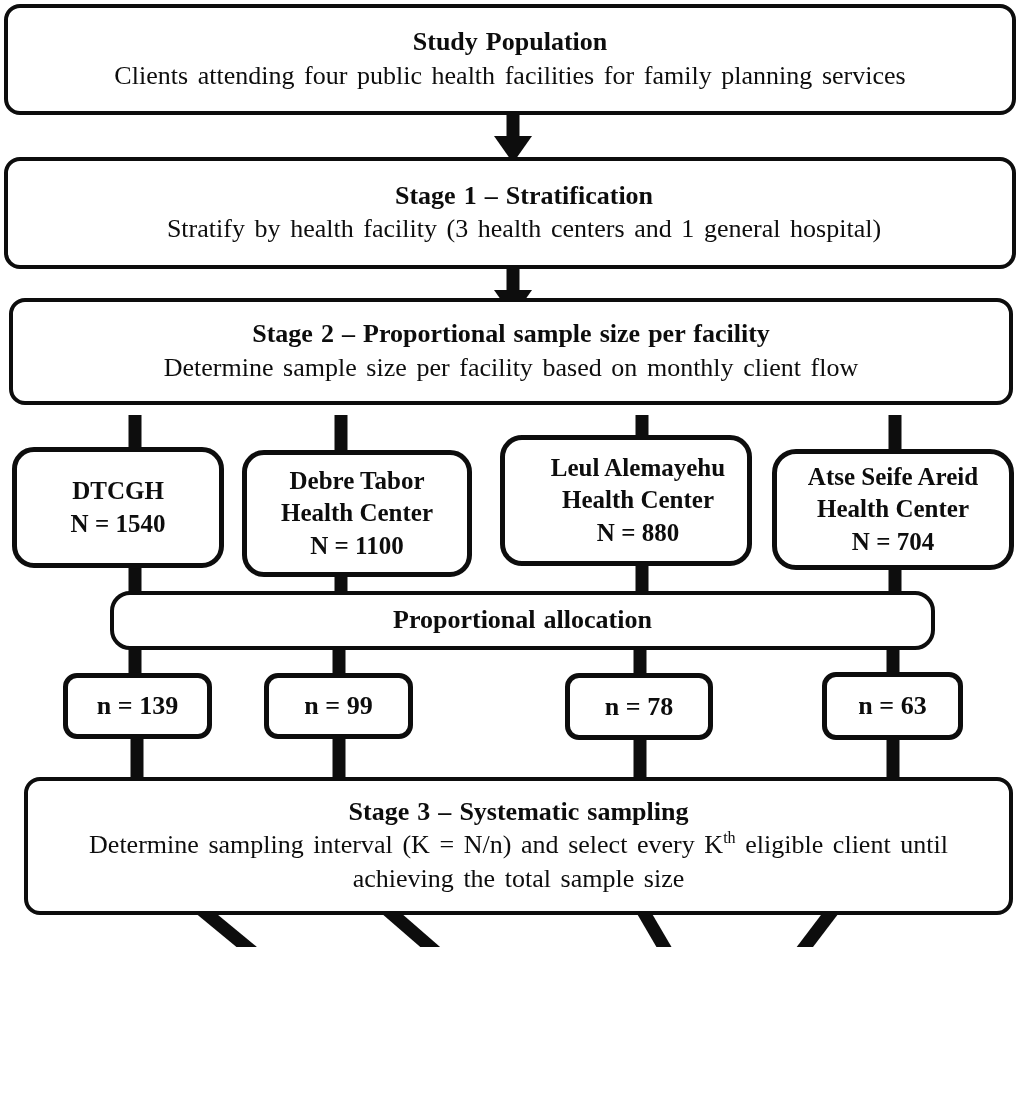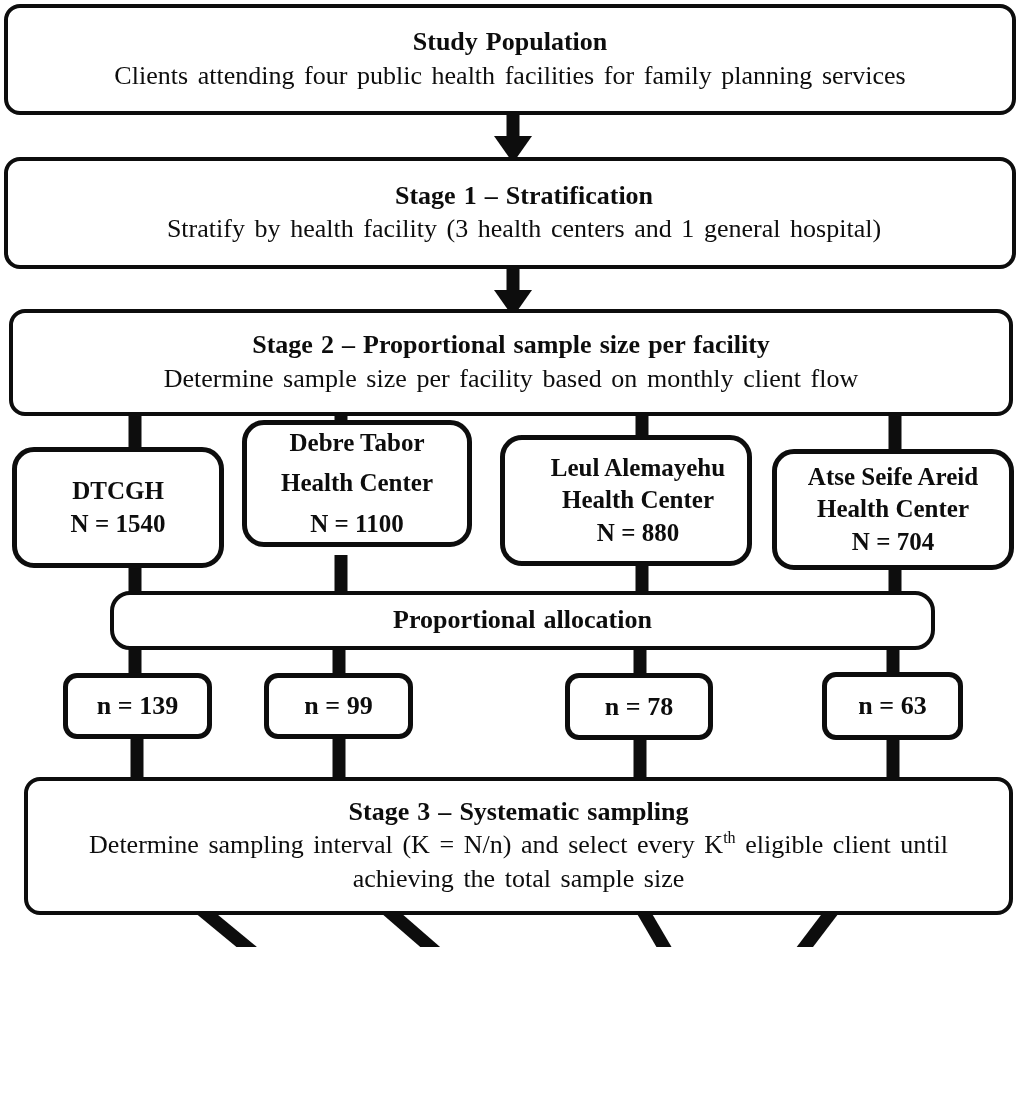--- a/index.html
+++ b/index.html
@@ -123,44 +123,44 @@
   <div class="box" style="left:4px; top:4px; width:1012px; height:111px;">
     <div class="box-title">Study Population</div>
     <div class="box-body">Clients attending four public health facilities for family planning services</div>
   </div>
 
   <div class="box" style="left:4px; top:157px; width:1012px; height:112px;padding-left:28px;">
     <div class="box-title">Stage 1 – Stratification</div>
     <div class="box-body">Stratify by health facility (3 health centers and 1 general hospital)</div>
   </div>
 
-  <div class="box" style="left:9px; top:309px; width:1004px; height:107px;">
+  <div class="box" style="left:9px; top:298px; width:1004px; height:107px;">
     <div class="box-title">Stage 2 – Proportional sample size per facility</div>
     <div class="box-body">Determine sample size per facility based on monthly client flow</div>
   </div>
 
   <div class="box facility" style="left:12px; top:447px; width:212px; height:121px;">
     <div>DTCGH</div>
     <div></div>
     <div>N = 1540</div>
   </div>
 
-  <div class="box facility" style="left:242px; top:420px; width:230px; height:127px;gap:8px;">
+  <div class="box facility" style="left:242px; top:450px; width:230px; height:127px;">
     <div>Debre Tabor</div>
     <div>Health Center</div>
     <div>N = 1100</div>
   </div>
 
   <div class="box facility" style="left:500px; top:435px; width:252px; height:131px;padding-left:32px;">
     <div>Leul Alemayehu</div>
     <div>Health Center</div>
     <div>N = 880</div>
   </div>
 
-  <div class="box facility" style="left:772px; top:449px; width:242px; height:121px;">
+  <div class="box facility" style="left:772px; top:449px; width:242px; height:121px;border-radius:24px;">
     <div>Atse Seife Areid</div>
     <div>Health Center</div>
     <div>N = 704</div>
   </div>
 
   <div class="box alloc" style="left:110px; top:591px; width:825px; height:59px;">
     <div class="box-title">Proportional allocation</div>
   </div>
 
   <div class="box nbox" style="left:63px; top:673px; width:149px; height:66px;">

